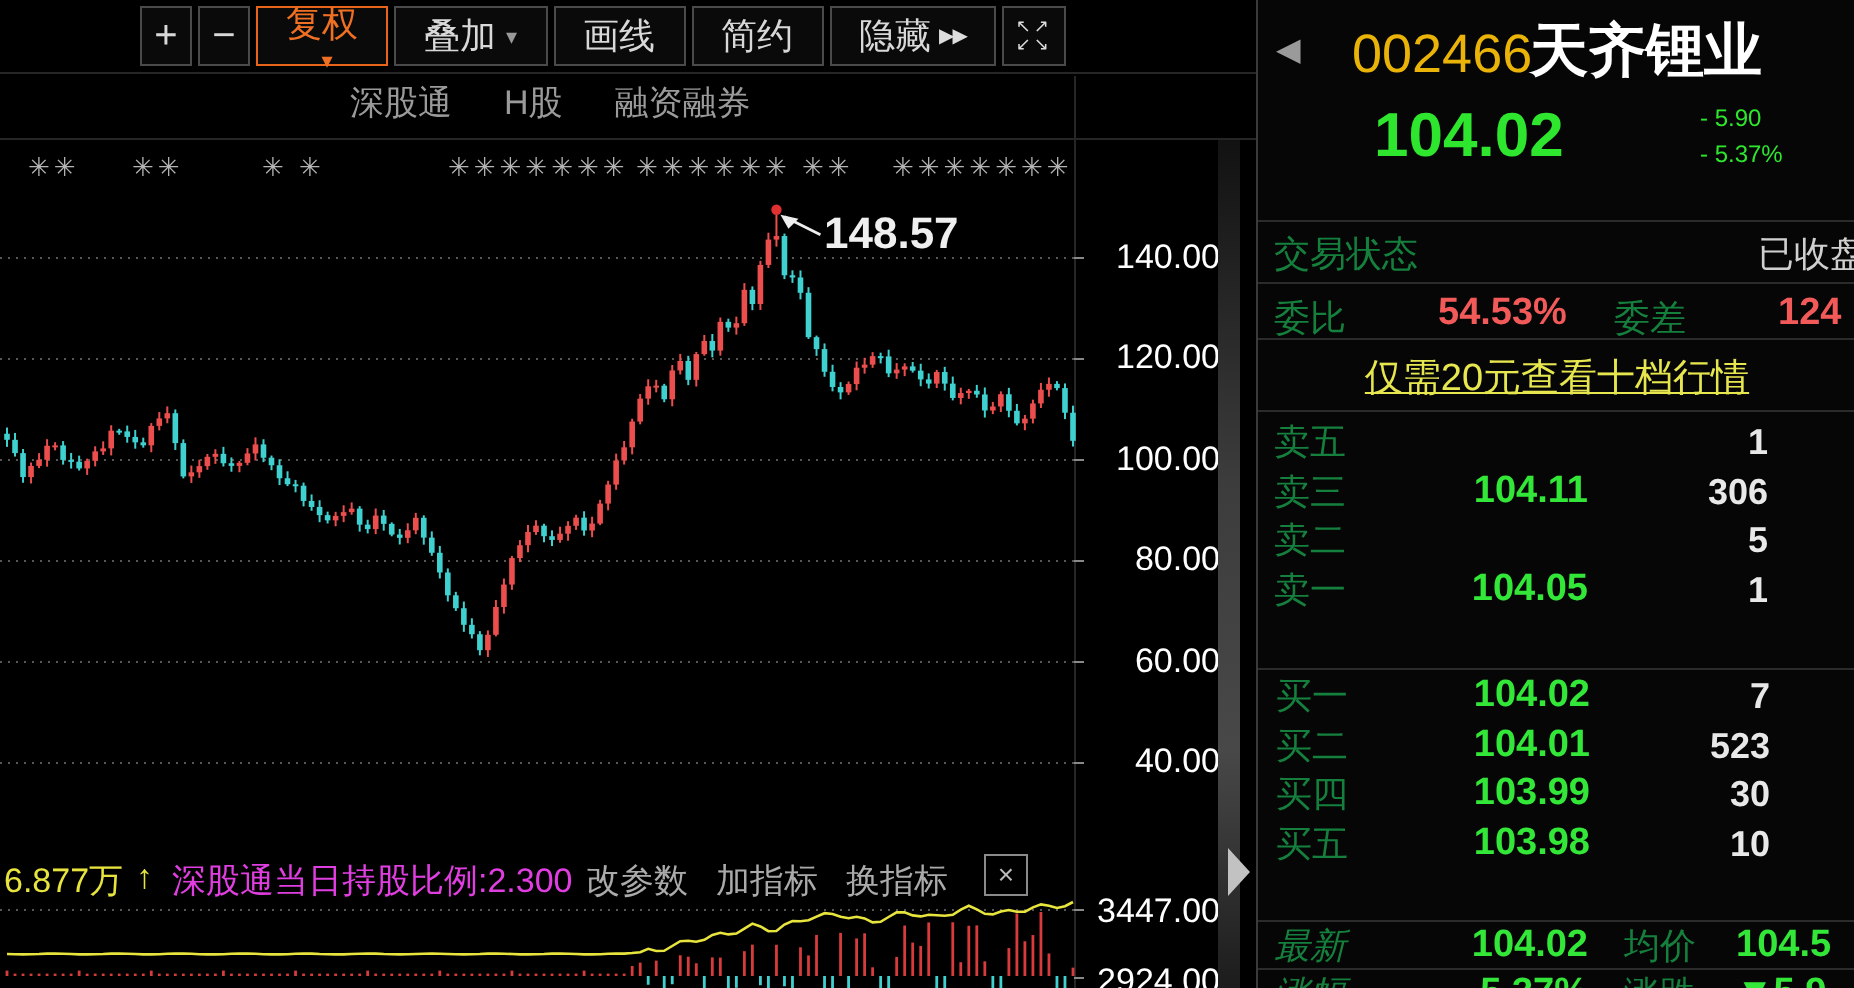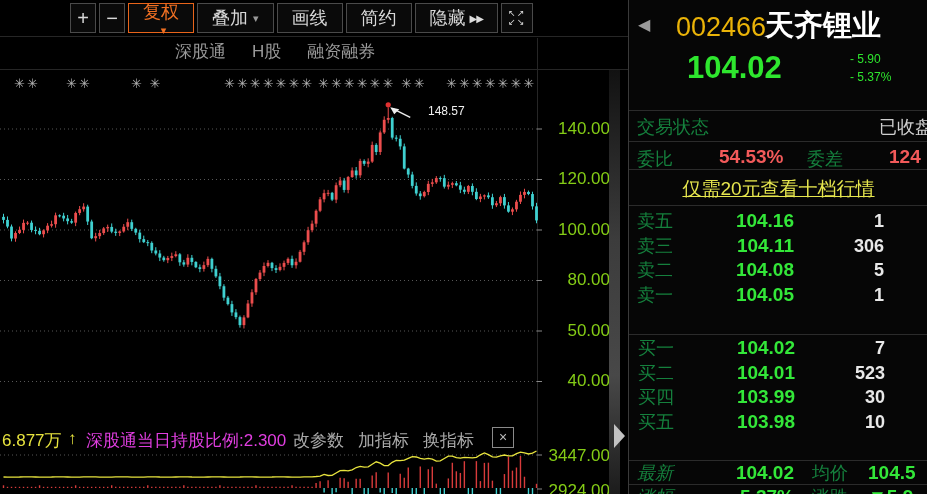--- a/index.html
+++ b/index.html
@@ -16,22 +16,22 @@
   .red-dot{position:absolute;top:3px;right:4px;width:6px;height:6px;border-radius:50%;background:#e73030;}
   .chevrons{font-size:10px;margin-left:4px;letter-spacing:-1px;color:#ddd;}
   .fs-grid{display:grid;grid-template-columns:9px 9px;grid-template-rows:9px 9px;font-size:9px;line-height:9px;color:#ddd;}
   .subbar{position:absolute;left:175px;top:40px;display:flex;gap:26px;font-size:17px;color:#9a9a9a;}
   .subbar span{cursor:pointer;}
   .hline{position:absolute;left:0;height:1px;background:#262626;}
   .vline{position:absolute;width:1px;background:#262626;}
   
   #masked-row{position:absolute;top:76px;left:0;height:18px;font-size:13px;color:#b5b5b5;letter-spacing:2px;}
   #masked-row span{position:absolute;white-space:nowrap;}
-  #peak-label{position:absolute;left:428px;top:104px;font-size:12px;color:#efefef;}
-  .axis-label{position:absolute;left:540px;width:70px;text-align:right;font-size:17px;color:#84cc16;}
+  #peak-label{position:absolute;left:412px;top:104px;font-size:22px;color:#efefef;font-weight:bold;}
+  .axis-label{position:absolute;left:540px;width:70px;text-align:right;font-size:17px;color:#ffffff;}
   
   #ind-footer{position:absolute;top:429px;left:0;width:537px;height:19px;font-size:17px;}
   #ind-footer span{position:absolute;white-space:nowrap;}
   .yellow{color:#e8e43e;}
   .magenta{color:#e03ee0;}
   .gray-link{color:#aaaaaa;cursor:pointer;}
   #ind-close{position:absolute;left:492px;top:-2px;width:20px;height:19px;border:1px solid #8a8a8a;
              color:#bbb;font-size:14px;line-height:18px;text-align:center;cursor:pointer;}
   
   #scroll-strip{position:absolute;left:609px;top:70px;width:11px;height:424px;
@@ -399,21 +399,21 @@
     <rect x="531.0888059701492" y="124.04855398149108" width="2.8" height="12.306444712799859" fill="#3fd0d0"></rect>
     <line x1="536.4962686567164" y1="132.84584889857376" x2="536.4962686567164" y2="153.28027123894012" stroke="#3fd0d0" stroke-width="1"></line>
     <rect x="535.0962686567165" y="136.35499869429094" width="2.8" height="14.059205589224803" fill="#3fd0d0"></rect>
   </svg>
 <div id="peak-label">148.57</div>
 
 <div class="axis-label" style="top:119px">140.00</div>
 <div class="axis-label" style="top:169px">120.00</div>
 <div class="axis-label" style="top:220px">100.00</div>
 <div class="axis-label" style="top:270px">80.00</div>
-<div class="axis-label" style="top:321px">50.00</div>
+<div class="axis-label" style="top:321px">60.00</div>
 <div class="axis-label" style="top:371px">40.00</div>
 
 <div id="ind-footer">
   <span class="yellow" style="left:2px">6.877万</span>
   <span class="yellow" style="left:68px">↑</span>
   <span class="magenta" style="left:86px">深股通当日持股比例:2.300</span>
   <span class="gray-link" style="left:293px">改参数</span>
   <span class="gray-link" style="left:358px">加指标</span>
   <span class="gray-link" style="left:423px">换指标</span>
   <span id="ind-close">×</span>
@@ -583,31 +583,29 @@
   <div style="position:absolute;top:147px;left:178px" class="lbl">委差</div>
   <div style="position:absolute;top:146px;left:260px;white-space:nowrap" class="val-red">124</div>
   <div class="sep" style="top:169px"></div>
 
   <div class="promo">仅需20元查看十档行情</div>
   <div class="sep" style="top:205px"></div>
 
   <div id="asks">
       <div class="ob-row">
         <span class="l lbl">卖五</span>
-        <span class="p val-green">104.16</span>
         <span class="v val-white">1</span>
       </div>
       <div class="ob-row">
         <span class="l lbl">卖三</span>
         <span class="p val-green">104.11</span>
         <span class="v val-white">306</span>
       </div>
       <div class="ob-row">
         <span class="l lbl">卖二</span>
-        <span class="p val-green">104.08</span>
         <span class="v val-white">5</span>
       </div>
       <div class="ob-row">
         <span class="l lbl">卖一</span>
         <span class="p val-green">104.05</span>
         <span class="v val-white">1</span>
       </div>
     </div>
   <div class="sep" style="top:334px"></div>
   <div id="bids">

